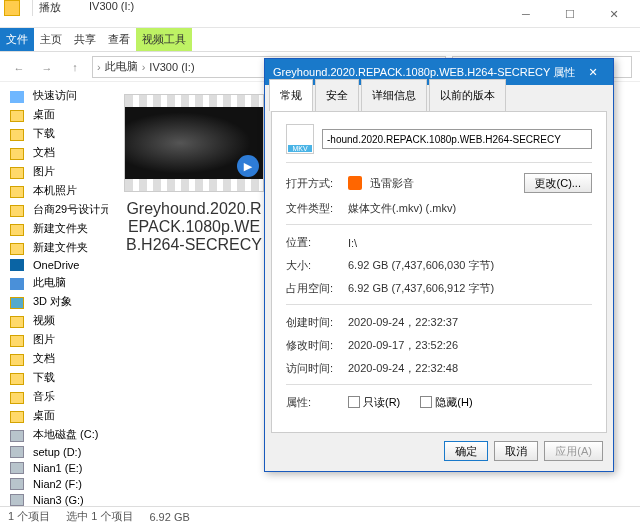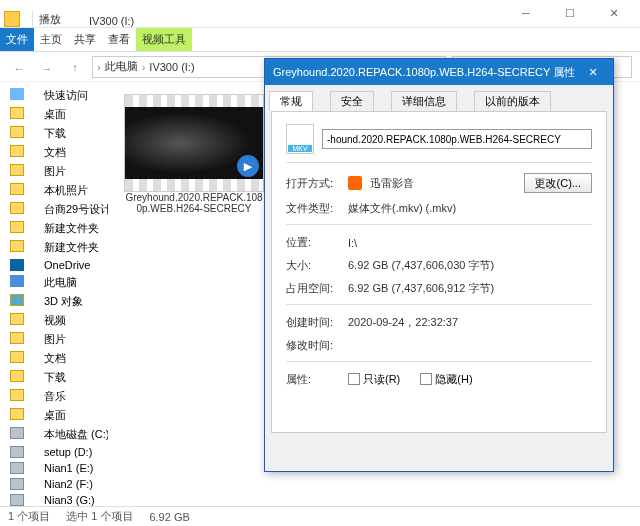--- a/index.html
+++ b/index.html
@@ -1,58 +1,58 @@
 <!DOCTYPE html>
 <html><head>
 <meta charset="utf-8">
 <style>
 *{box-sizing:border-box;margin:0;padding:0;font-family:"Microsoft YaHei","Segoe UI",sans-serif;font-size:11px}
 body{background:#fff;color:#000;width:640px;height:526px;overflow:hidden;position:relative}
-.titlebar{height:28px;background:#fff;border-bottom:1px solid #e5e5e5;display:flex;align-items:flex-end;padding:0 4px}
+.titlebar{height:28px;background:#fff;border-bottom:1px solid #e5e5e5;display:flex;align-items:flex-start;padding:0 4px}
 .titlebar .icon{width:16px;height:16px;background:#ffcc4d;border:1px solid #e0a800;margin-right:6px}
 .titlebar .sep{width:1px;height:16px;background:#ddd;margin:0 6px}
 .titlebar .lbl{color:#333}
 .titlebar .spacer{flex:1}
 .winbtns{display:flex}
 .winbtn{width:44px;height:28px;display:flex;align-items:center;justify-content:center;color:#666}
 .ribbon{height:24px;background:#fff;display:flex;align-items:stretch;border-bottom:1px solid #ddd}
 .ribbon .tab{padding:0 6px;display:flex;align-items:center;color:#333}
 .ribbon .tab.file{background:#1979ca;color:#fff}
 .ribbon .tab.ctx{background:#bef264}
 .nav{height:30px;display:flex;align-items:center;padding:0 8px;gap:6px;border-bottom:1px solid #eee}
 .navbtn{width:22px;height:22px;display:flex;align-items:center;justify-content:center;color:#888}
 .addrbar{flex:1;height:22px;border:1px solid #ccc;display:flex;align-items:center;padding:0 4px;gap:4px}
 .addrbar .crumb{color:#333}
 .addrbar .gt{color:#888}
 .searchbar{width:180px;height:22px;border:1px solid #ccc;display:flex;align-items:center;padding:0 4px;color:#888}
 .searchbar .sicon{margin-right:4px}
 .body{display:flex;height:428px}
 .tree{width:108px;border-right:0;overflow:hidden;padding:4px 0}
-.tree .item{display:flex;align-items:flex-start;padding:2px 4px 2px 10px;gap:20px;white-space:nowrap}
+.tree .item{display:flex;align-items:flex-end;padding:2px 4px 2px 10px;gap:9px;white-space:nowrap}
 .tree .indent{}
 .tree .ticon{width:14px;height:12px;flex-shrink:0}
 .ic-folder{background:#ffd96a;border:1px solid #d4a300}
 .ic-star{background:#6fb7ff}
 .ic-drive{background:#b8c4cc;border:1px solid #889}
 .ic-pc{background:#4a90d9}
 .ic-onedrive{background:#0a64a4}
 .content{flex:1;padding:12px;display:flex;align-items:flex-start}
 .thumb{width:148px;text-align:center}
 .thumbimg{width:140px;height:98px;background:#222;border:1px solid #ccc;position:relative;margin:0 auto}
 .thumbimg::before,.thumbimg::after{content:"";position:absolute;left:0;right:0;height:12px;background:repeating-linear-gradient(90deg,#ddd 0 8px,#fff 8px 14px)}
 .thumbimg::before{top:0}.thumbimg::after{bottom:0}
 .thumbimg .art{position:absolute;inset:12px 0;background:radial-gradient(ellipse at 40% 50%,#555 0%,#111 60%)}
 .thumbimg .play{position:absolute;right:4px;bottom:14px;width:22px;height:22px;border-radius:50%;background:#2e7cd6;display:flex;align-items:center;justify-content:center;color:#fff}
-.thumbname{margin-top:0;font-size:10px;color:#333;word-break:break-all;padding:0 4px}
+.thumbname{margin-top:8px;font-size:16px;color:#333;word-break:break-all;padding:0 4px}
 .status{position:absolute;bottom:0;left:0;right:0;height:20px;border-top:1px solid #ddd;display:flex;align-items:center;padding:0 8px;gap:16px;color:#555;background:#fff}
 .dialog{position:absolute;left:264px;top:58px;width:350px;height:414px;background:#f0f0f0;border:1px solid #185abd;box-shadow:2px 2px 8px rgba(0,0,0,.3)}
 .dlg-title{height:26px;background:#1979ca;color:#fff;display:flex;align-items:center;padding:0 8px}
 .dlg-title .x{margin-left:auto;width:24px;text-align:center}
 .dlg-tabs{height:26px;display:flex;align-items:flex-end;padding:0 4px;background:#f0f0f0}
-.dlg-tab{padding:2px 10px;border:1px solid #ccc;border-bottom:none;background:#fff;margin-right:17px;font-size:11px}
+.dlg-tab{padding:8px 10px;border:1px solid #ccc;border-bottom:none;background:#fff;margin-right:2px;font-size:11px}
 .dlg-tab.inactive{background:#f0f0f0}
 .dlg-body{background:#fff;margin:0 6px;border:1px solid #ccc;height:322px;padding:12px 14px}
 .dlg-row{display:flex;align-items:center;margin-bottom:8px;gap:8px}
 .dlg-row .lbl{width:54px;color:#333}
 .dlg-row .val{color:#333}
 .dlg-input{flex:1;height:20px;border:1px solid #999;padding:0 4px;font-size:10px}
 .dlg-hr{border-top:1px solid #ddd;margin:6px 0 10px}
 .dlg-btn{height:20px;padding:0 10px;border:1px solid #999;background:linear-gradient(#fff,#e8e8e8);font-size:11px}
 .dlg-footer{display:flex;justify-content:flex-end;gap:6px;padding:8px 10px}
 .dlg-footer .dlg-btn.primary{border-color:#1979ca}
@@ -260,22 +260,32 @@
         <span class="lbl">占用空间:</span>
         <span class="val">6.92 GB (7,437,606,912 字节)</span>
       </div>
     <div class="dlg-hr"></div>
     <div class="dlg-row">
         <span class="lbl">创建时间:</span>
         <span class="val">2020-09-24，22:32:37</span>
       </div>
     <div class="dlg-row">
         <span class="lbl">修改时间:</span>
+        <span class="val">2020-09-17，23:52:26</span>
+      </div>
+    <div class="dlg-row">
+        <span class="lbl">访问时间:</span>
+        <span class="val">2020-09-24，22:32:48</span>
       </div>
     <div class="dlg-hr"></div>
     <div class="dlg-row">
       <span class="lbl">属性:</span>
       <label><span class="chk"></span><span>只读(R)</span></label>
       <label style="margin-left:12px"><span class="chk"></span><span>隐藏(H)</span></label>
       <span style="flex:1"></span>
     </div>
   </div>
+  <div class="dlg-footer">
+    <button class="dlg-btn primary">确定</button>
+    <button class="dlg-btn">取消</button>
+    <button class="dlg-btn" style="color:#999">应用(A)</button>
+  </div>
 </div>
 
 </body></html>

